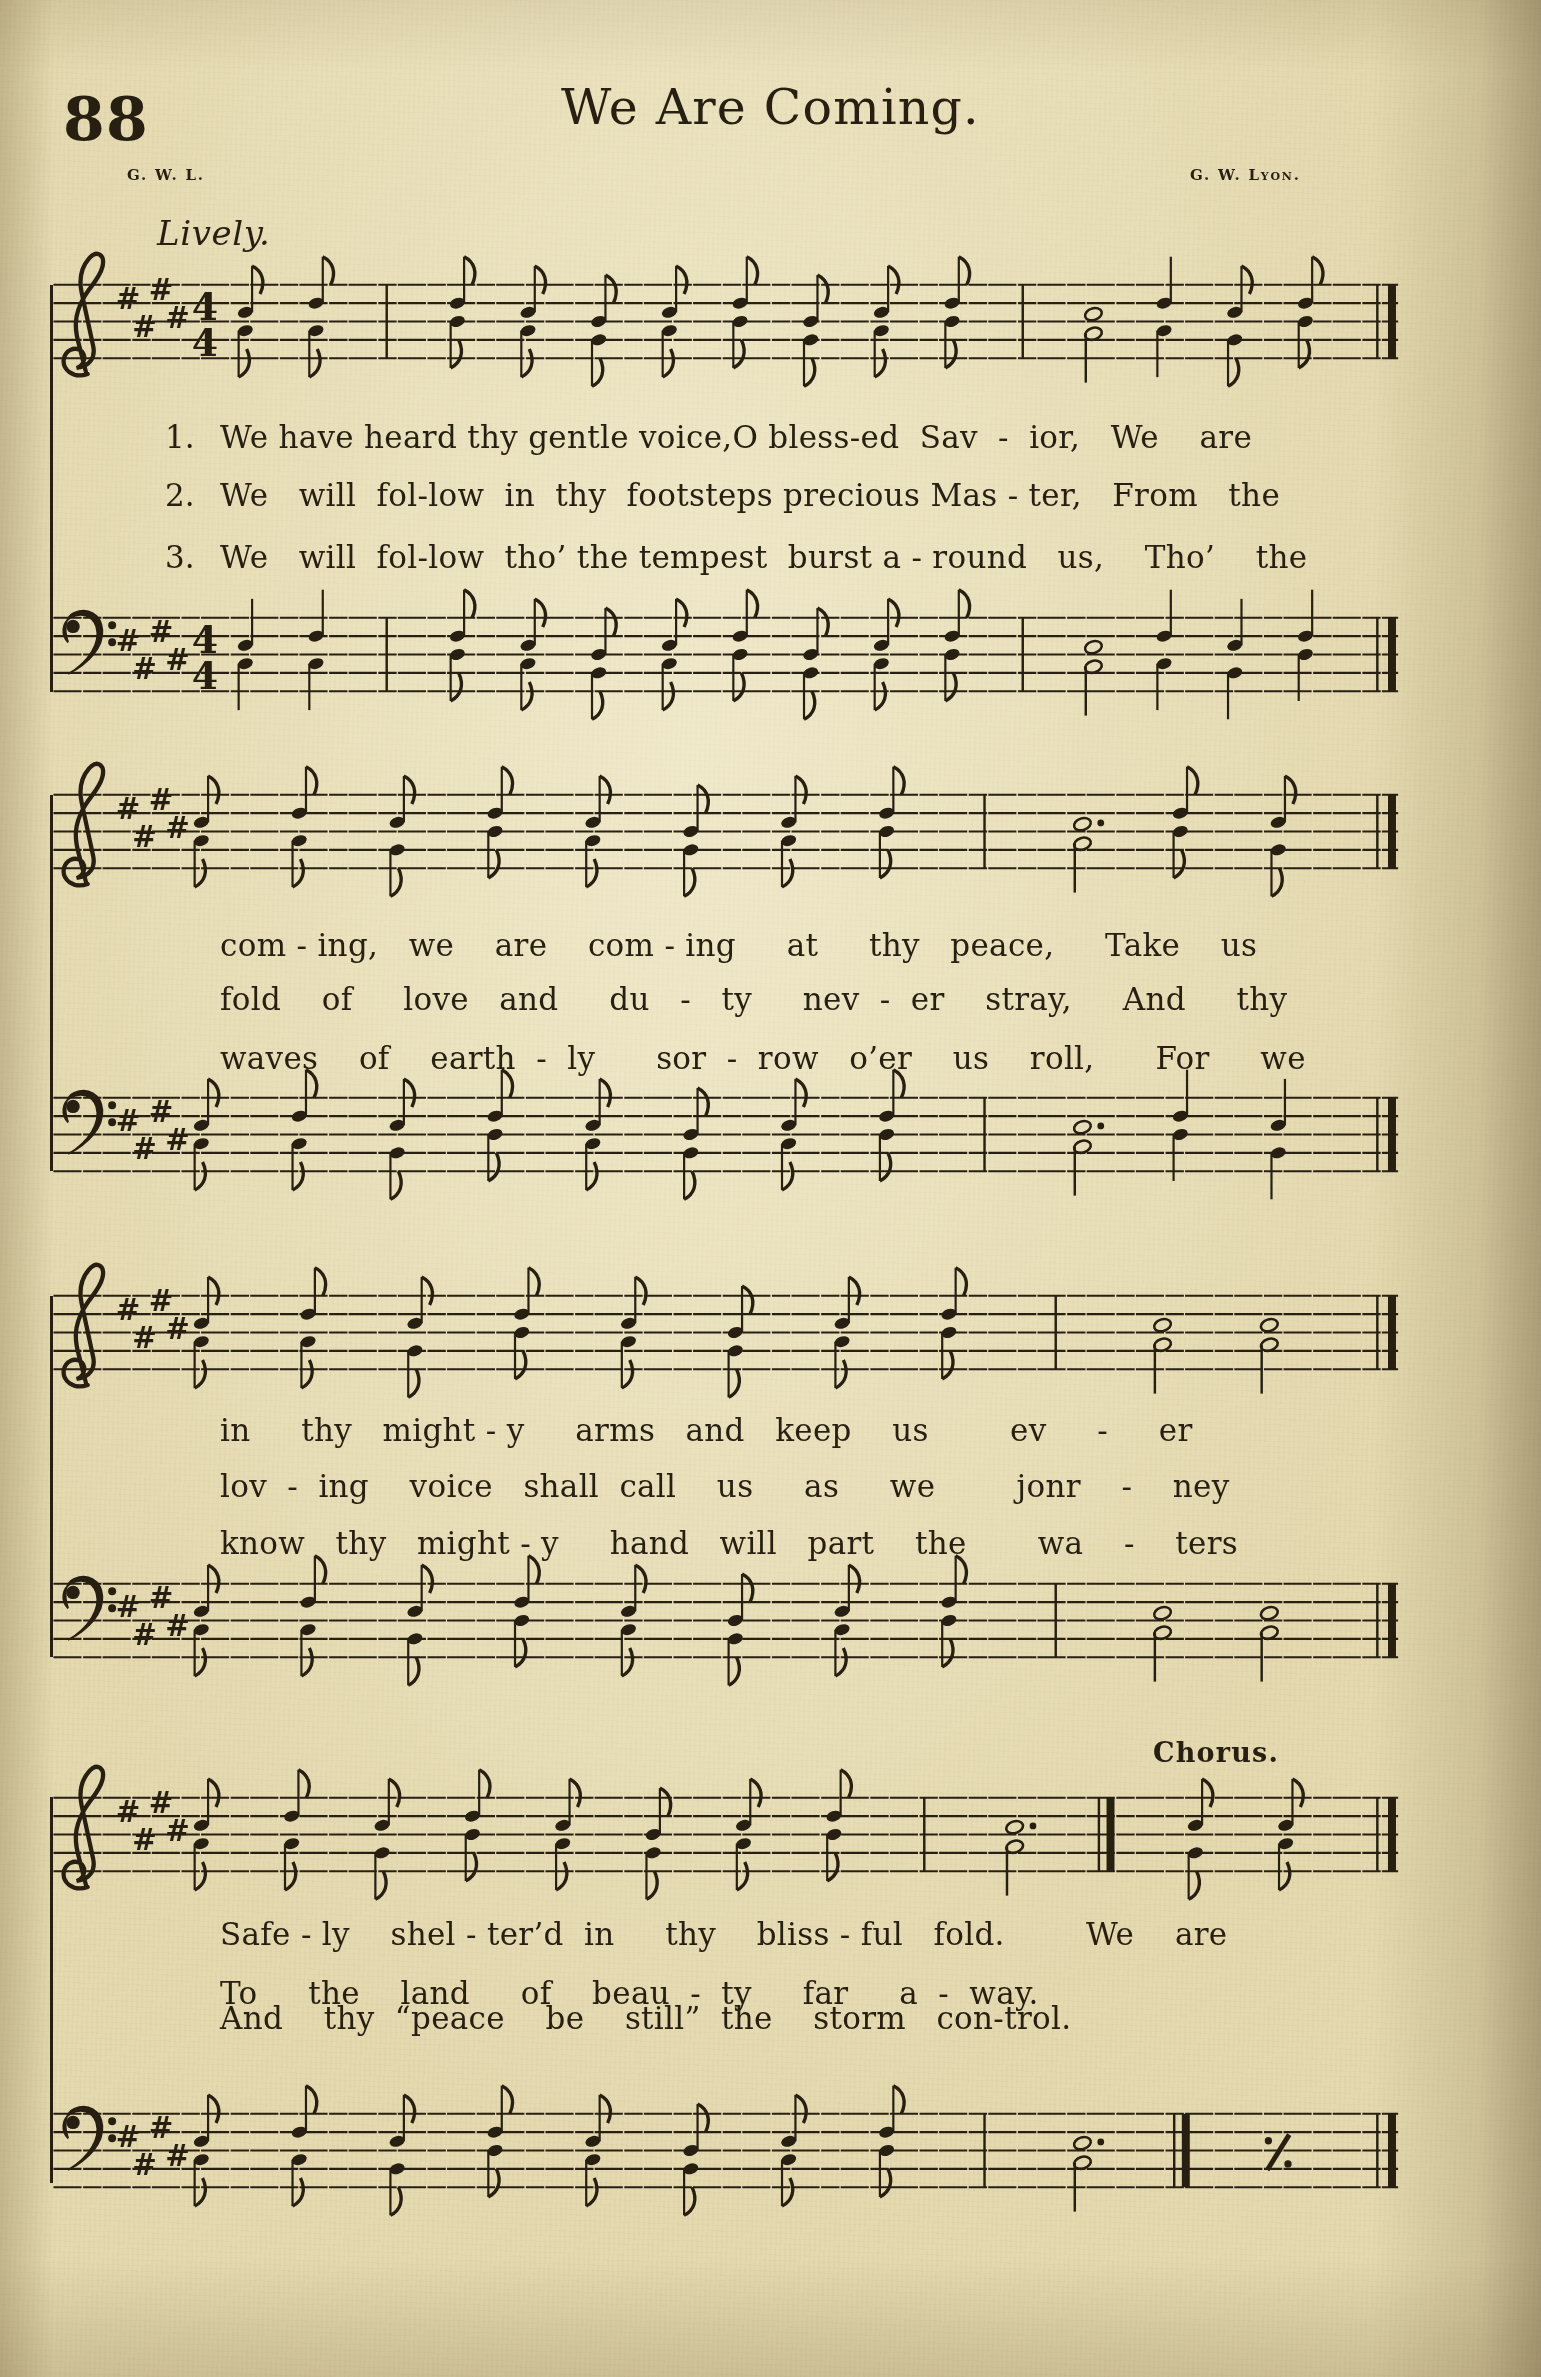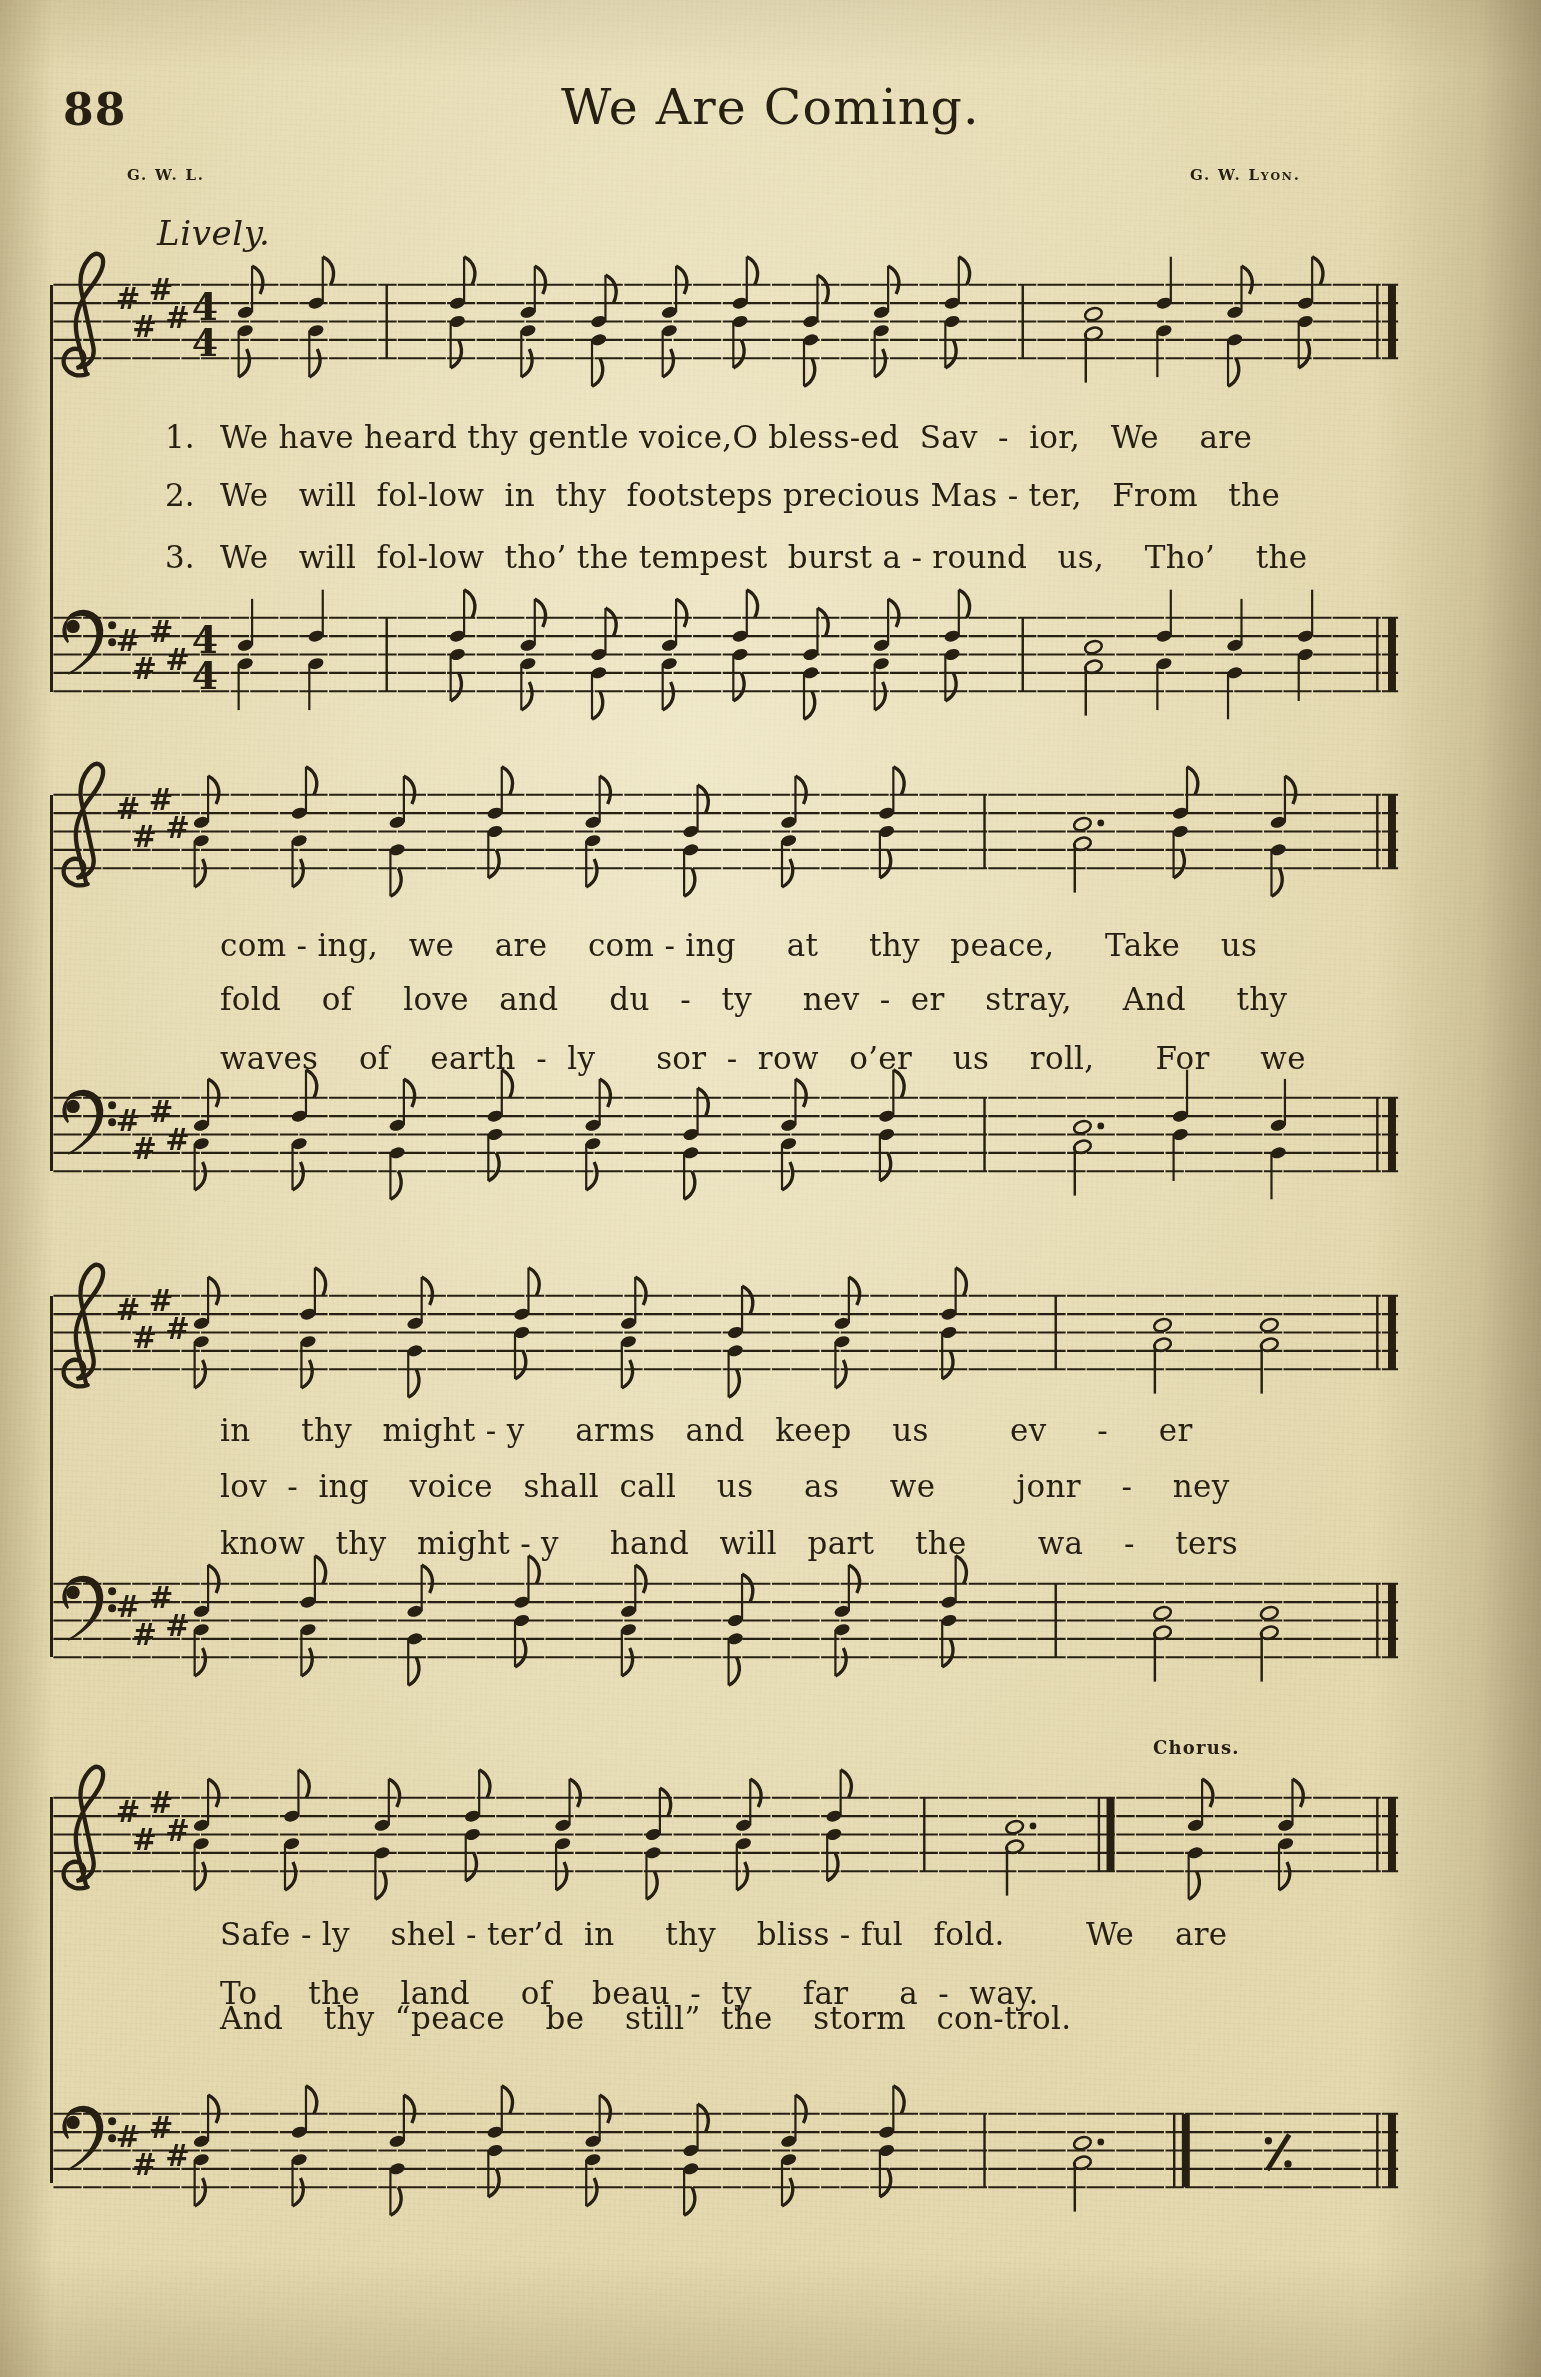--- a/index.html
+++ b/index.html
@@ -8,27 +8,27 @@
     background-color:#e4d9af;
     background-image:
       radial-gradient(ellipse at 45% 32%, rgba(255,252,235,.45), rgba(0,0,0,0) 62%),
       linear-gradient(to right, rgba(120,100,62,.30), rgba(0,0,0,0) 3.5%, rgba(0,0,0,0) 89%, rgba(120,100,60,.20) 96%, rgba(92,76,44,.42)),
       linear-gradient(to bottom, rgba(120,100,60,.14), rgba(0,0,0,0) 3%, rgba(0,0,0,0) 95%, rgba(118,98,58,.22)),
       repeating-linear-gradient(92deg, rgba(165,145,100,.05) 0 1.8px, rgba(0,0,0,0) 1.8px 4.9px),
       repeating-linear-gradient(2deg, rgba(150,132,92,.04) 0 1.2px, rgba(0,0,0,0) 1.2px 5.5px);
     font-family:"DejaVu Serif", serif; color:#261f12;
   }
   .abs{position:absolute;}
-  #page-number{left:63px;top:84px;font-size:44px;font-weight:bold;letter-spacing:1.2px;}
+  #page-number{left:63px;top:84px;font-size:60px;font-weight:bold;letter-spacing:1.2px;}
   #title{left:50%;top:79px;transform:translateX(-50%);font-size:49px;font-weight:normal;letter-spacing:1.2px;white-space:nowrap;}
   .author{top:166px;font-size:15px;font-weight:bold;letter-spacing:1.8px;font-variant:small-caps;}
   #author-left{left:127px;}
   #author-right{left:1190px;}
   #tempo{left:157px;top:213px;font-size:34px;font-style:italic;letter-spacing:0.6px;}
-  #chorus-label{left:1153px;top:1737px;font-size:18px;font-weight:bold;letter-spacing:1.2px;}
+  #chorus-label{left:1153px;top:1737px;font-size:27px;font-weight:bold;letter-spacing:1.2px;}
   .staff{position:absolute;left:51px;width:1352px;height:147px;overflow:visible;}
   .sysbar{position:absolute;left:50px;width:3.1px;background:#261f12;}
   .lyric{position:absolute;left:220px;height:35px;font-size:31px;letter-spacing:0.3px;white-space:pre;}
   .vnum{position:absolute;left:165px;height:35px;font-size:31px;white-space:pre;}
 </style>
 </head>
 <body>
 
 <div id="page">
   <div class="abs" id="page-number">88</div>

